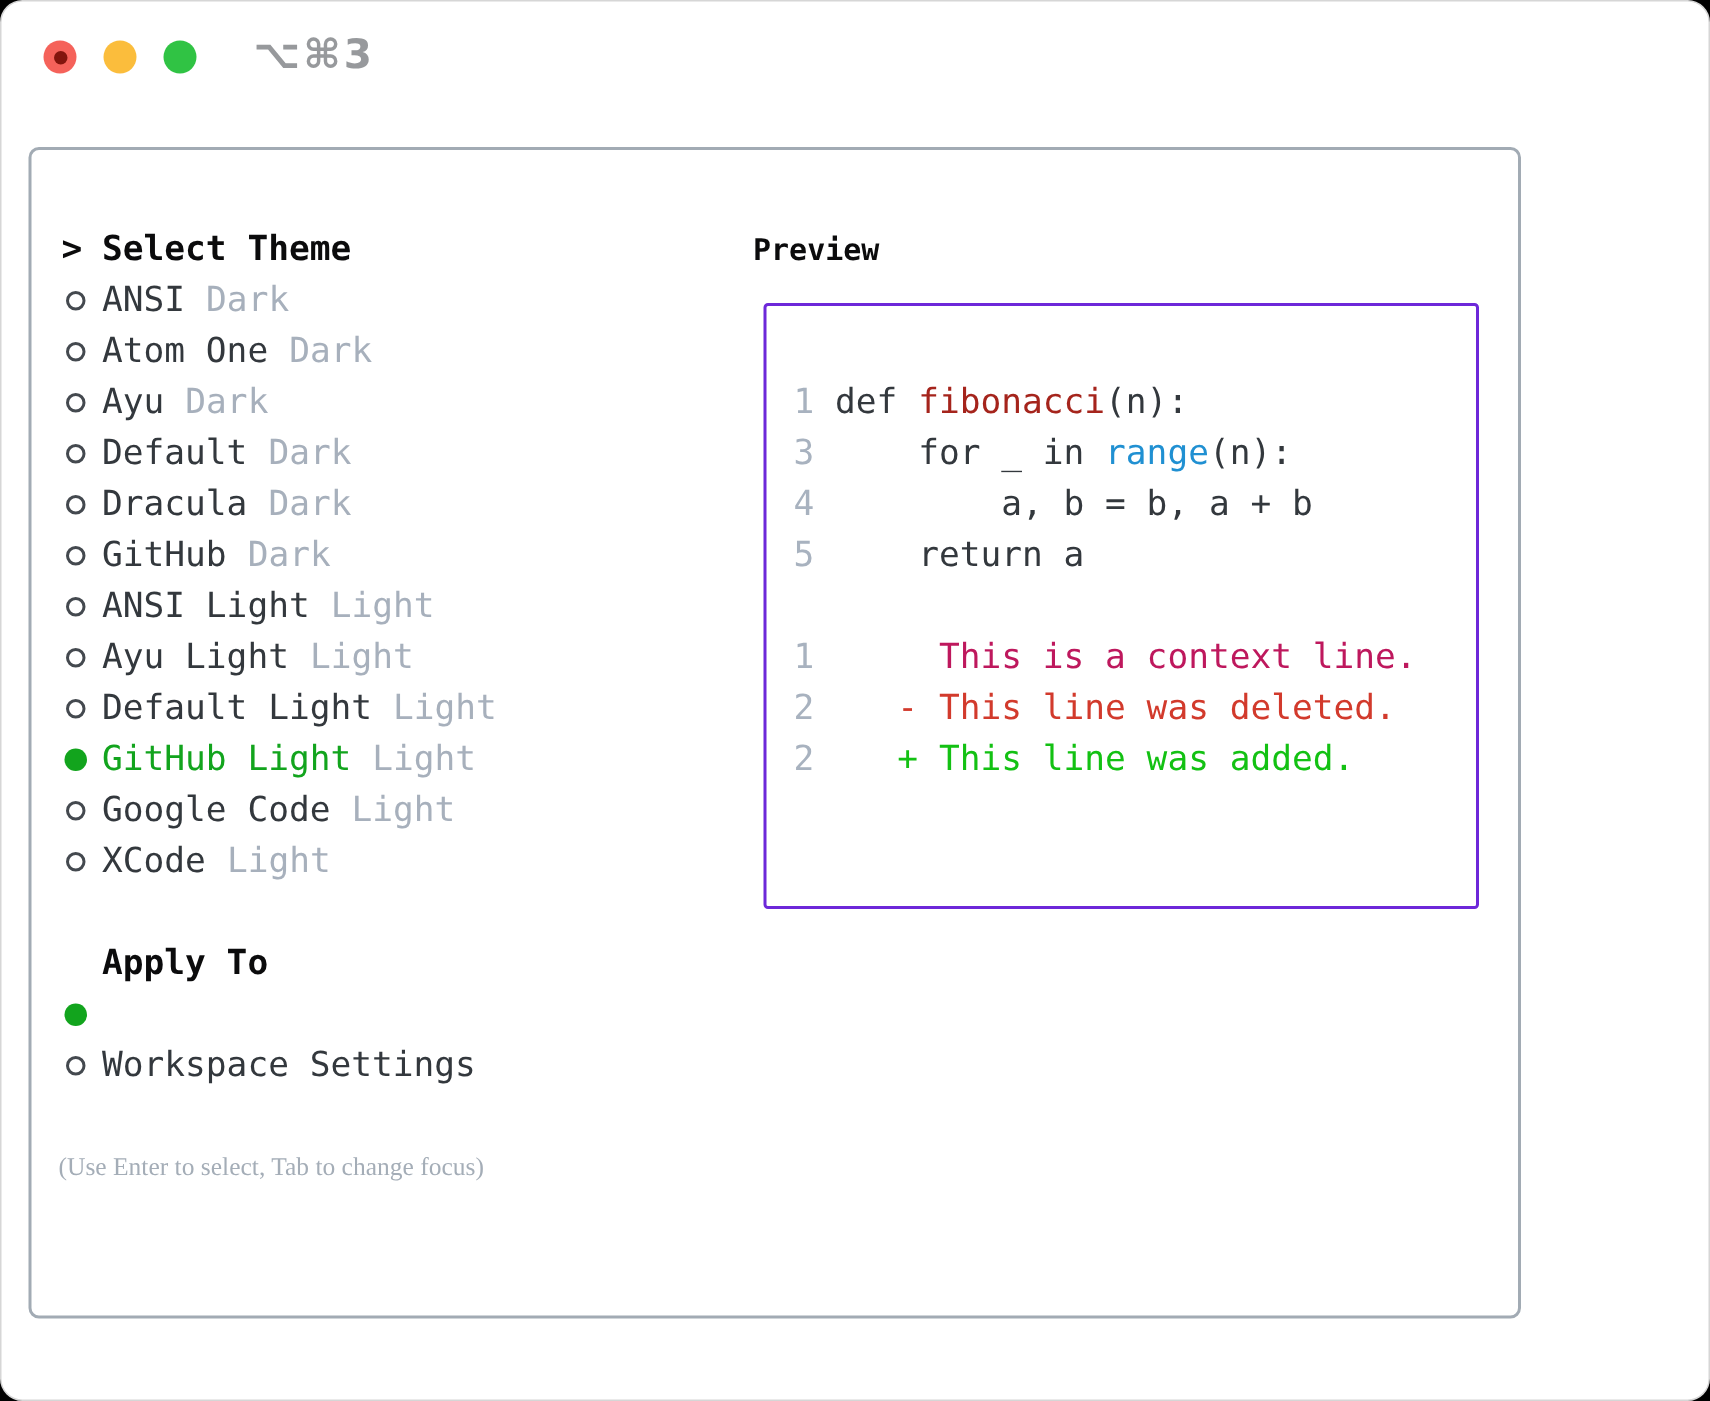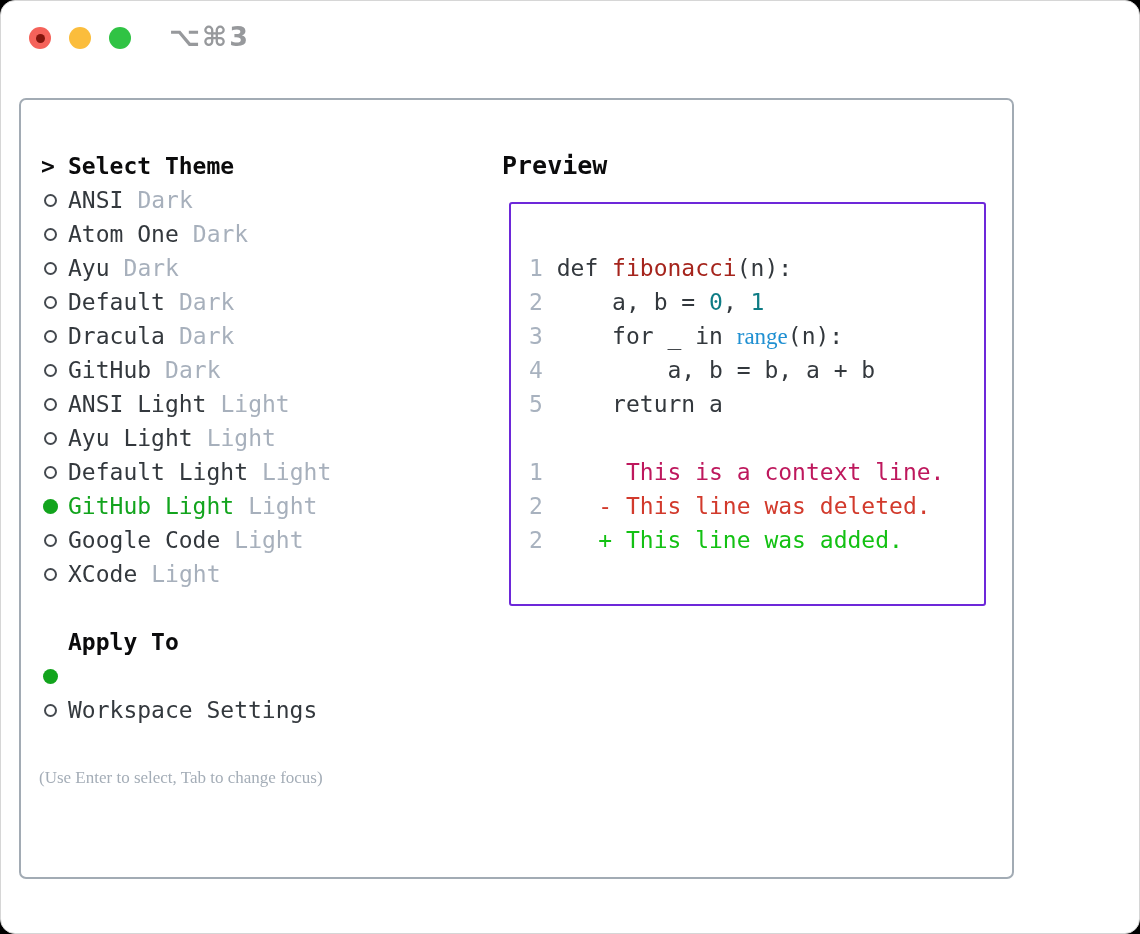--- a/index.html
+++ b/index.html
@@ -32,21 +32,21 @@
   .prompt{font-weight:bold;color:#0b0b0c;padding-left:2px;}
   .heading{font-weight:bold;color:#0b0b0c;}
   .ring{width:13px;height:13px;border-radius:50%;border:2px solid #44494f;box-sizing:border-box;margin-left:5px;}
   .dot{width:15px;height:15px;border-radius:50%;box-sizing:border-box;margin-left:4px;}
   .theme-name{color:#33383d;}
   .variant-tag{margin-left:14px;}
   
   .left-col{position:absolute;left:38px;top:148px;width:440px;}
   .apply-col{position:absolute;left:38px;top:624px;width:440px;}
   .hint{position:absolute;left:38px;top:760px;width:420px;font-size:17px;line-height:34px;font-family:Liberation Serif, serif;}
-  .preview-heading{position:absolute;left:501px;top:148px;height:34px;line-height:34px;font-size:25px;}
+  .preview-heading{position:absolute;left:501px;top:148px;height:34px;line-height:34px;font-size:20px;}
   .preview-box{
     position:absolute;left:508px;top:201px;width:477px;height:404px;box-sizing:border-box;
     border:2px solid #6d28d9;border-radius:3px;background:#ffffff;
     padding:47px 0 0 18px;overflow:hidden;
   }
   .pline{height:34px;line-height:34px;font-size:23px;white-space:pre;}
 </style>
 </head>
 <body>
 
@@ -97,22 +97,21 @@
       </div>
   </div>
 
   <div class="hint" style="color: rgb(164, 173, 183);">(Use Enter to select, Tab to change focus)</div>
 
   <div class="preview-heading heading">Preview</div>
 
   <div class="preview-box">
     <div id="preview-lines">
         <div class="pline"><span style="color: rgb(168, 178, 191);">1 </span><span style="color: rgb(51, 56, 61);">def </span><span style="color: rgb(165, 36, 28);">fibonacci</span><span style="color: rgb(51, 56, 61);">(n):</span></div>
-        <div class="pline"><span style="color: rgb(168, 178, 191);">2 </span><span style="color: rgb(51, 56, 61);">    a, b = </span><span style="color: rgb(14, 124, 133);">0</span><span style="color: rgb(51, 56, 61);">, </span><span style="color: rgb(14, 124, 133);">1</span></div>
-        <div class="pline"><span style="color: rgb(168, 178, 191);">3 </span><span style="color: rgb(51, 56, 61);">    for _ in </span><span style="color: rgb(32, 144, 210); font-family: Liberation Serif, serif;">range</span><span style="color: rgb(51, 56, 61);">(n):</span></div>
+        <div class="pline"><span style="color: rgb(168, 178, 191);">3 </span><span style="color: rgb(51, 56, 61);">    for _ in </span><span style="color: rgb(32, 144, 210);">range</span><span style="color: rgb(51, 56, 61);">(n):</span></div>
         <div class="pline"><span style="color: rgb(168, 178, 191);">4 </span><span style="color: rgb(51, 56, 61);">        a, b = b, a + b</span></div>
         <div class="pline"><span style="color: rgb(168, 178, 191);">5 </span><span style="color: rgb(51, 56, 61);">    return a</span></div>
         <div class="pline"><span style="color: rgb(168, 178, 191);"></span></div>
         <div class="pline"><span style="color: rgb(168, 178, 191);">1 </span><span style="color: #be185d;">     This is a context line.</span></div>
         <div class="pline"><span style="color: rgb(168, 178, 191);">2 </span><span style="color: rgb(210, 58, 44);">   - This line was deleted.</span></div>
         <div class="pline"><span style="color: rgb(168, 178, 191);">2 </span><span style="color: rgb(19, 193, 19);">   + This line was added.</span></div>
       </div>
   </div>
 
 </div>

